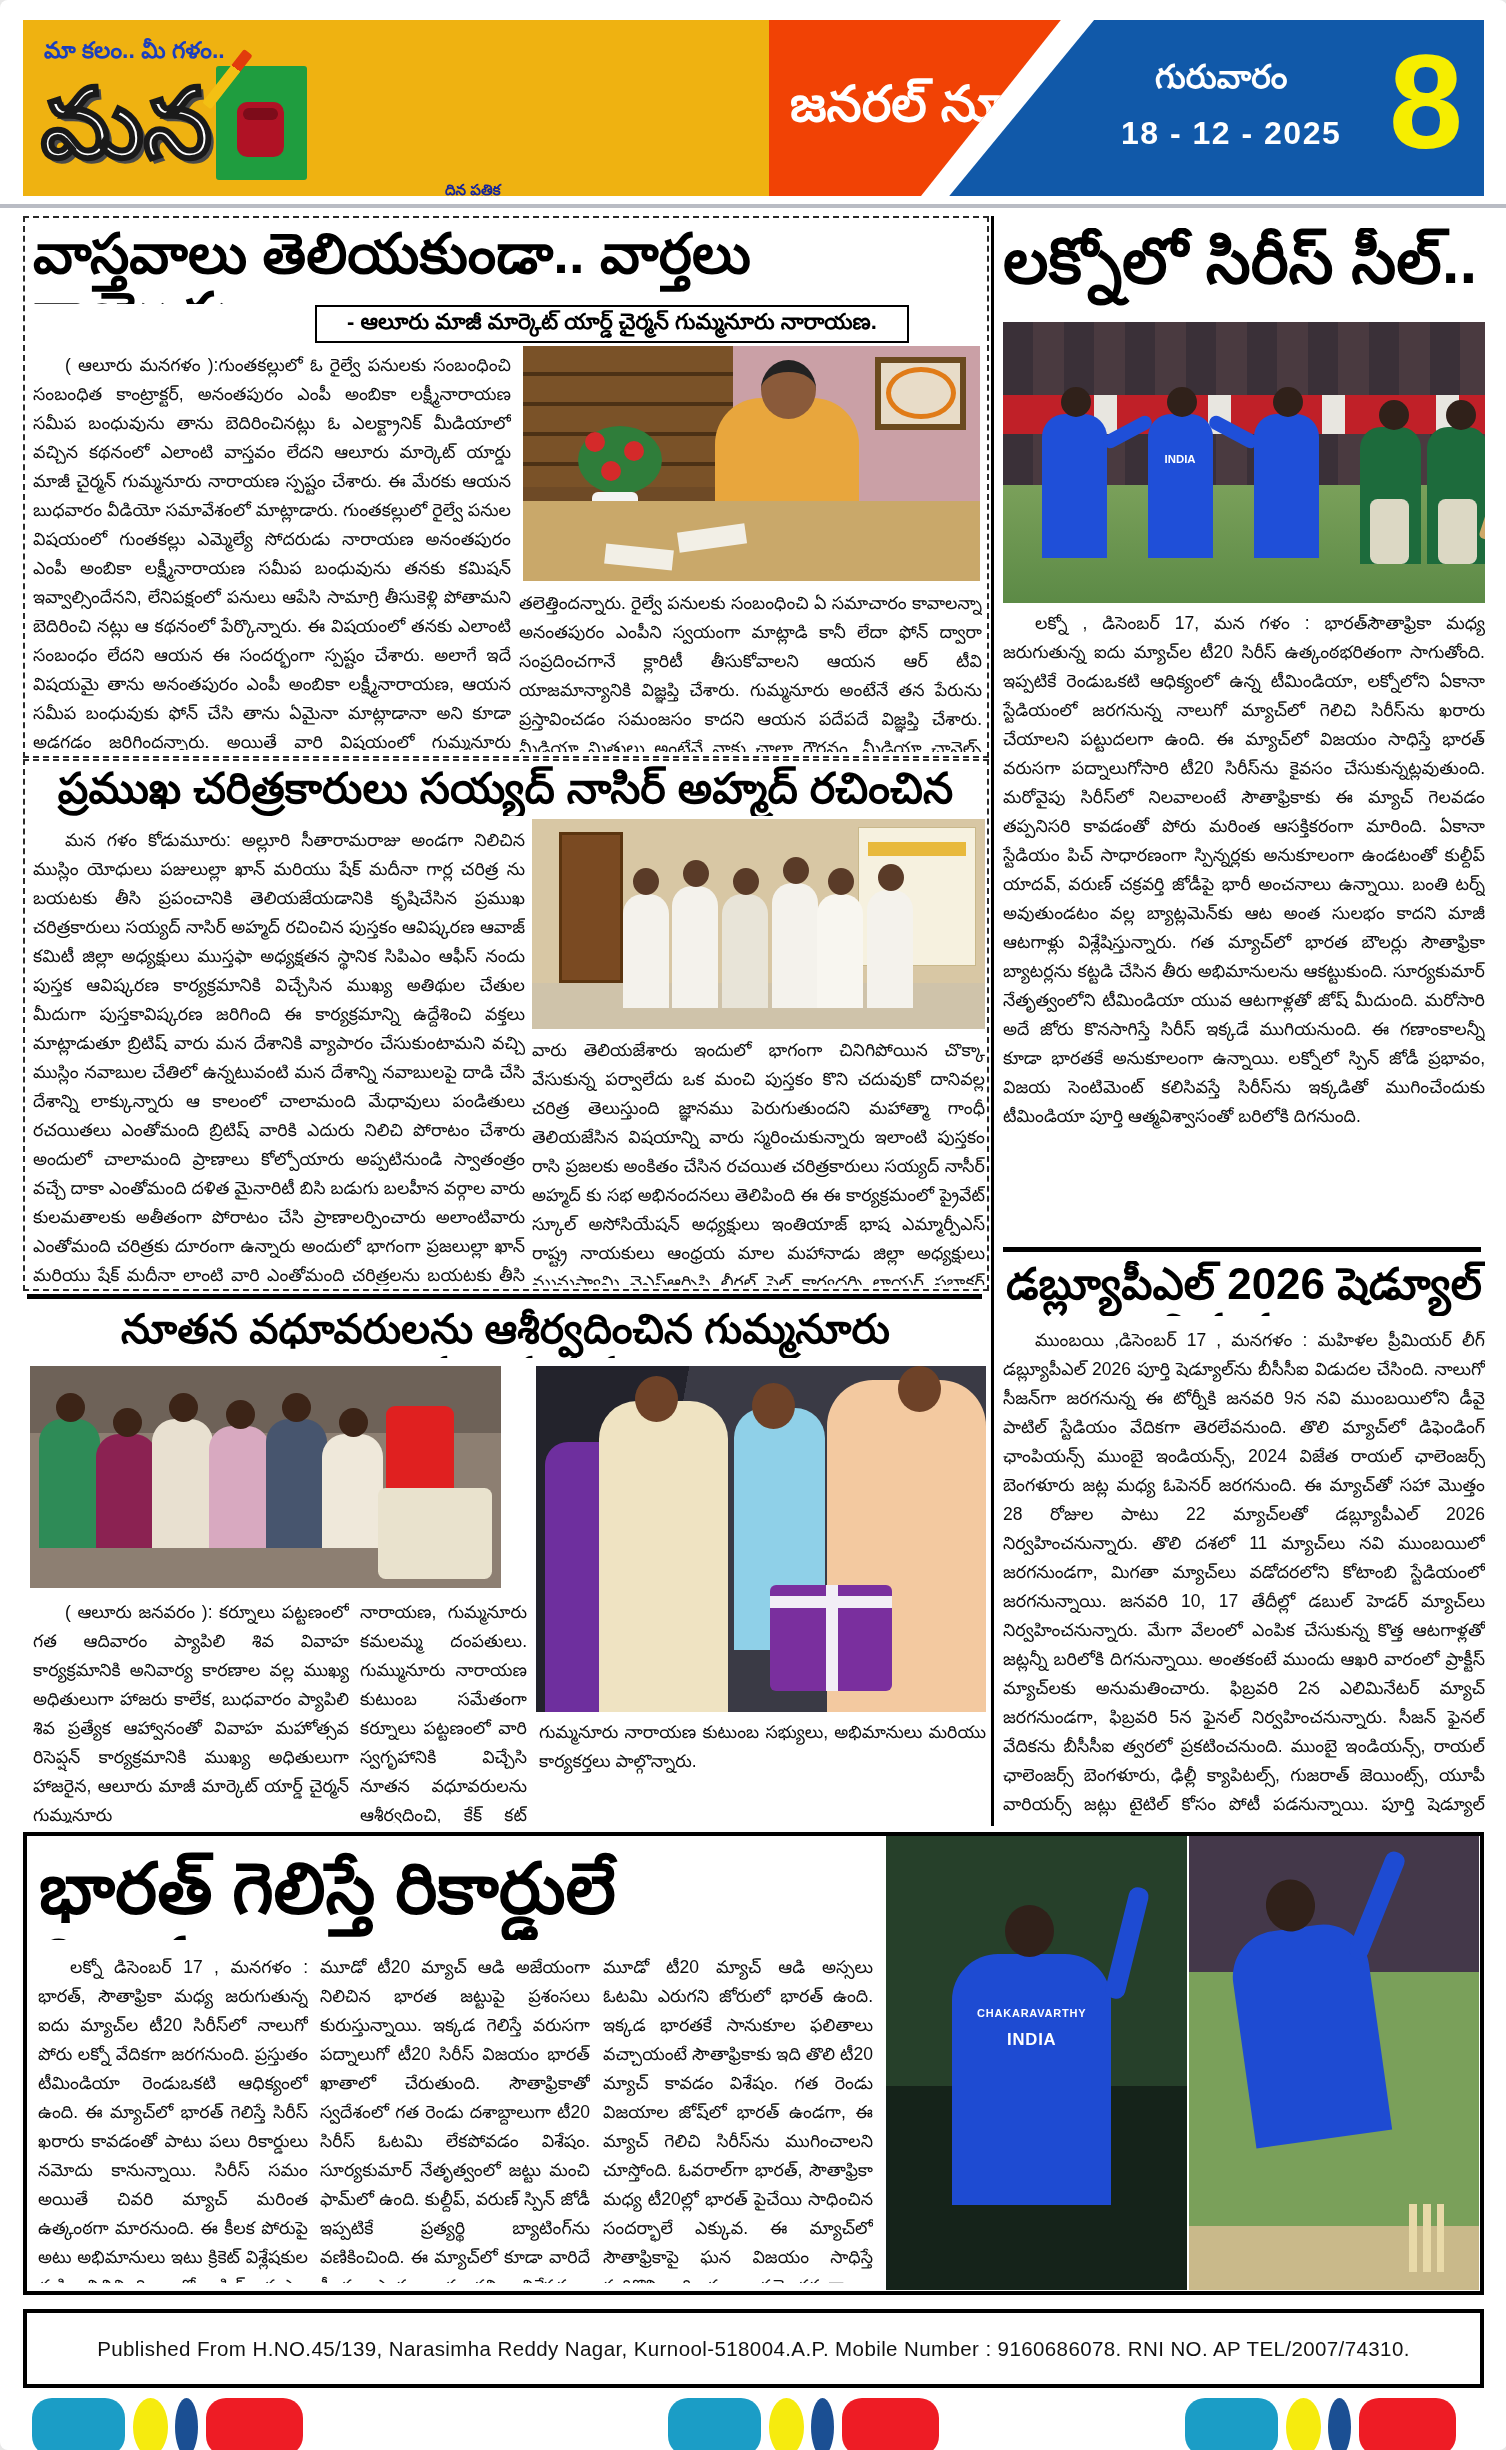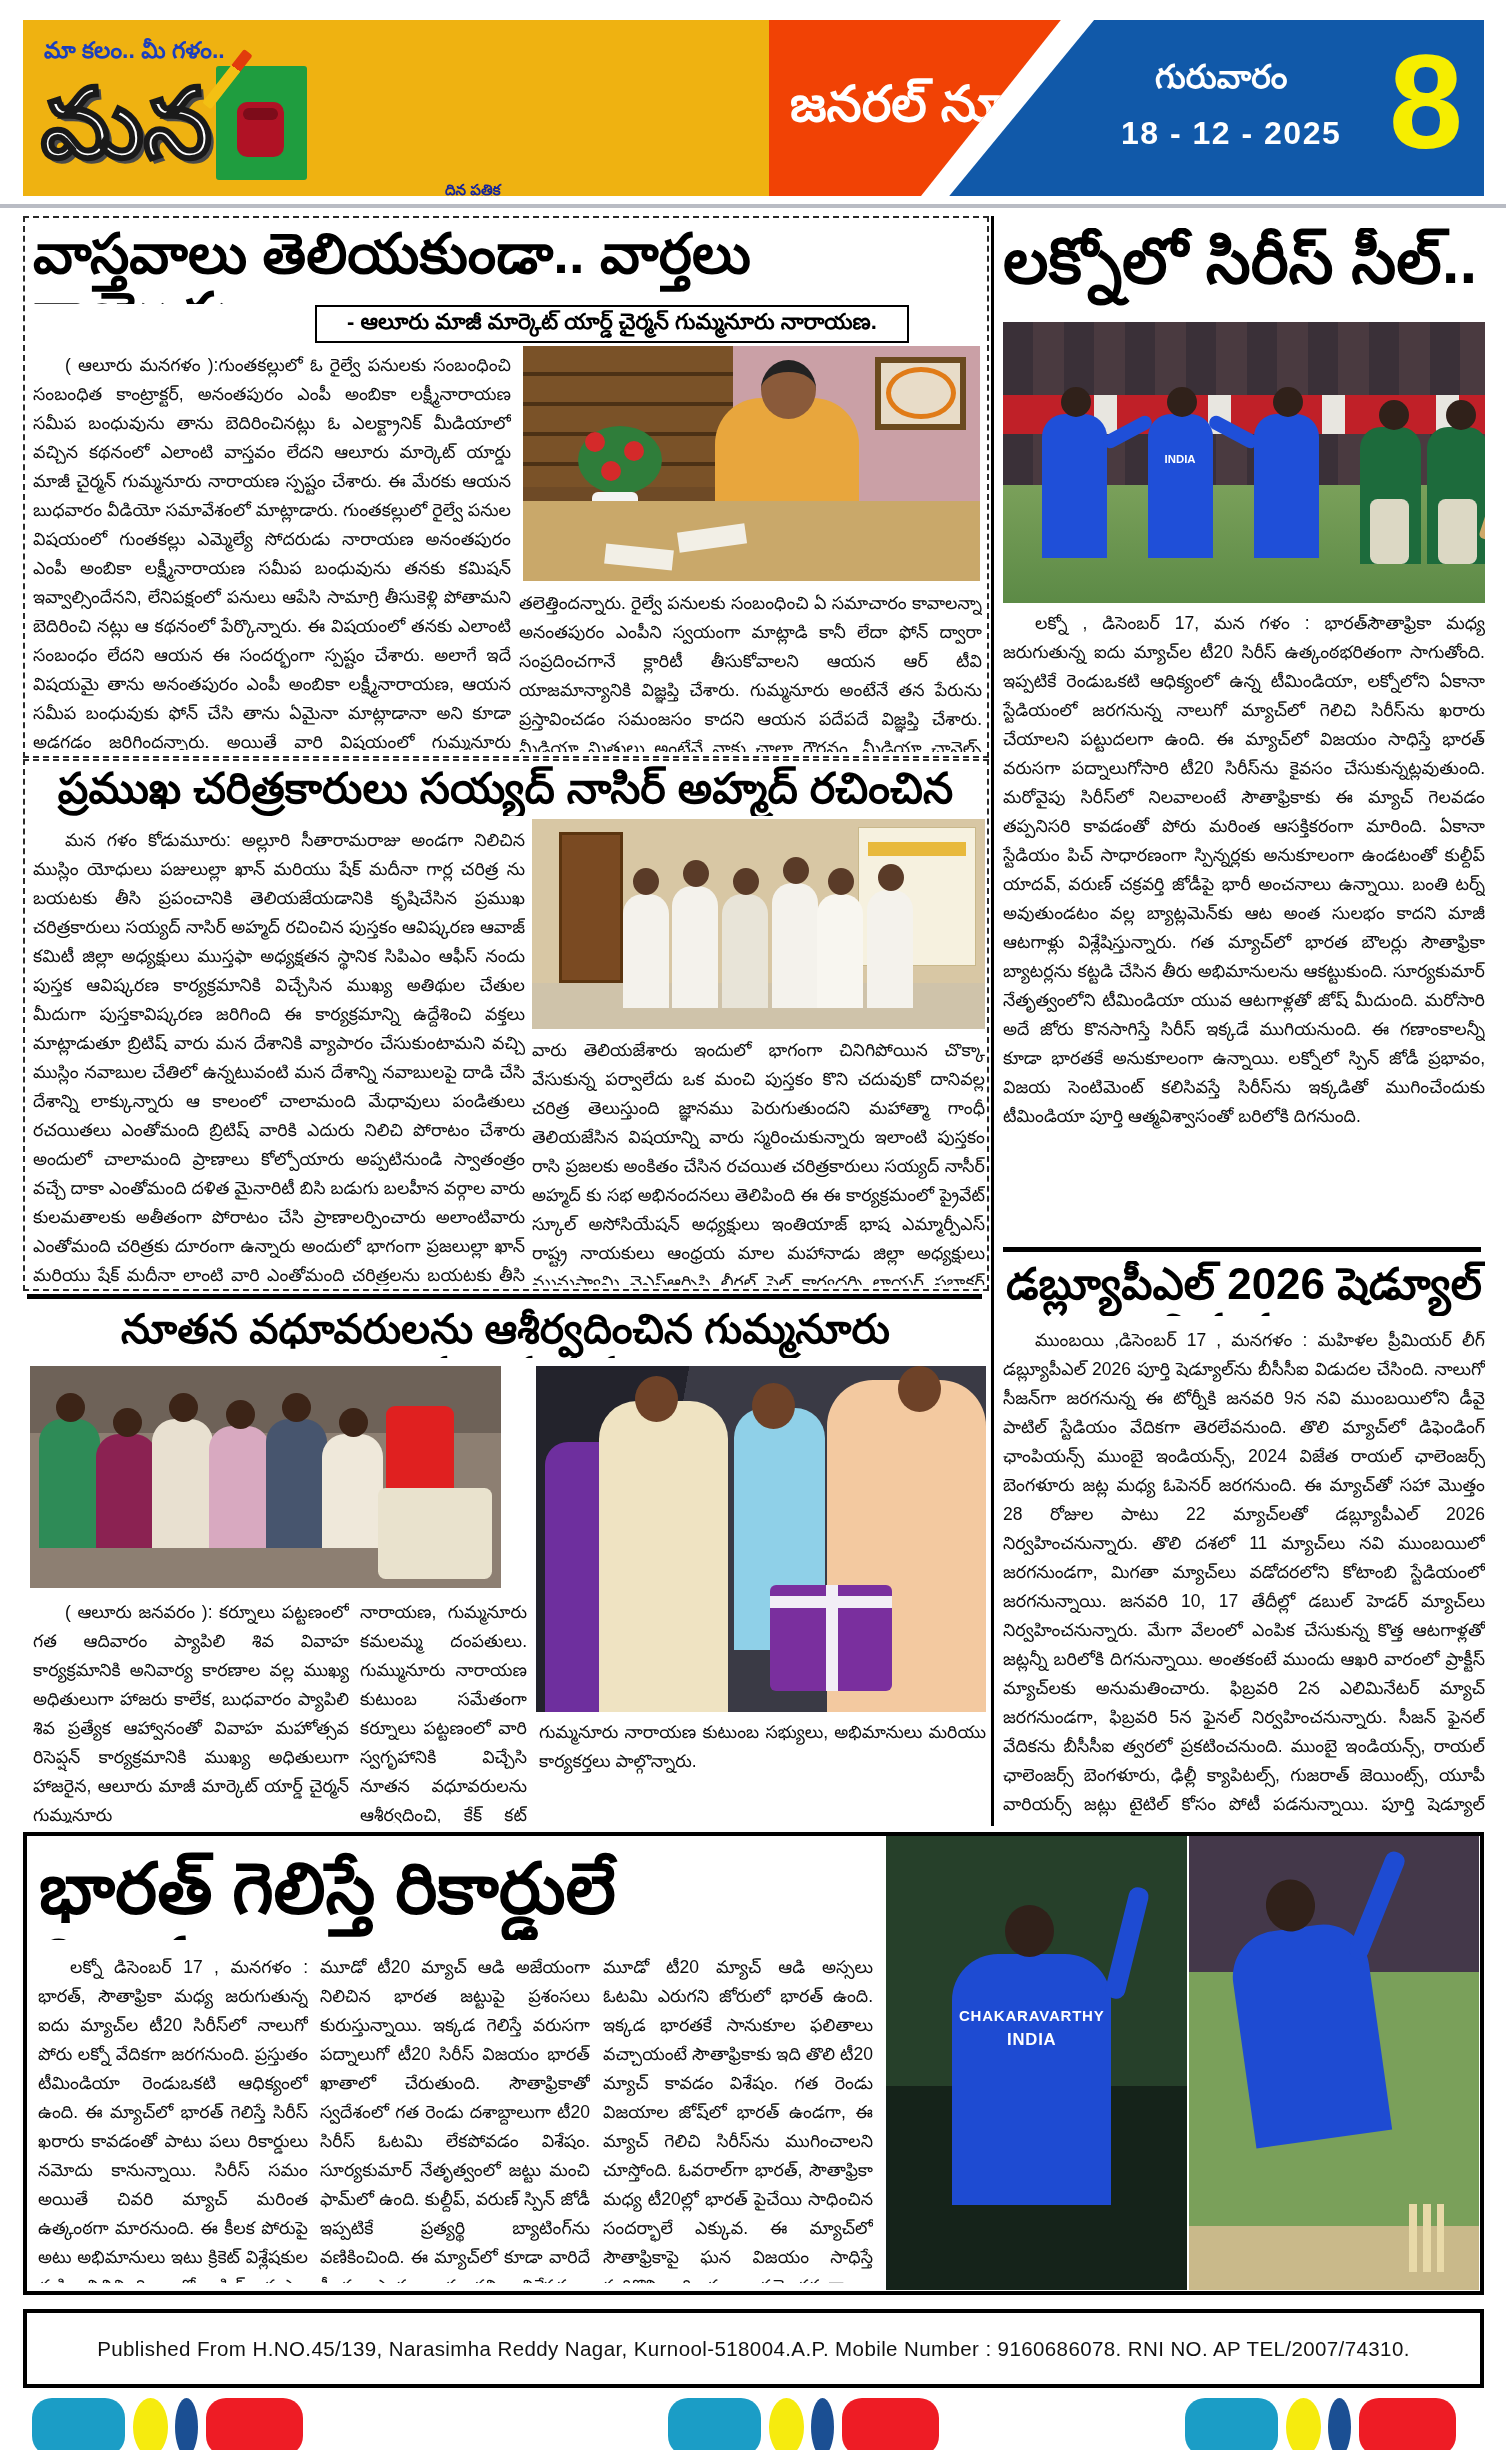--- a/index.html
+++ b/index.html
@@ -1,17 +1,17 @@
 <!DOCTYPE html>
 <html style="font-size:12px"><head>
 <meta charset="utf-8">
 <style>
   * { margin:0; padding:0; box-sizing:border-box; }
   body { background:#e8e8e8; font-family:"Liberation Sans","DejaVu Sans",sans-serif; }
-  #page { position:relative; width:1507px; height:2450px; background:#ffffff; margin:0 auto; overflow:hidden; }
+  #page { position:relative; width:1507px; height:2450px; background:#ffffff; margin:0 auto; overflow:hidden;border-radius:8px; }
 
   
   .mast-yellow { position:absolute; left:23px; top:20px; width:746px; height:176px; background:#EFB211; overflow:hidden; }
   .tagline { position:absolute; left:21px; top:16.7px; font-size:23px; font-weight:700; color:#1b3fbf; }
   .logo-row { position:absolute; left:18px; top:46px; display:flex; align-items:center; }
   .logo-word { font-size:97px; font-weight:800; color:#fff; -webkit-text-stroke:3px #1a1a1a; text-shadow:3.8px 3.8px 0 #4a4a4a; line-height:1; }
   .logo-green { width:91px; height:114px; background:#1f9d3f; margin:0 4.6px; position:relative; border-radius:3px; }
   .fist { position:absolute; left:21px; top:36px; width:47px; height:55px; background:#b01225; border-radius:10.6px; }
   .fist:after { content:""; position:absolute; left:6px; top:6px; width:35px; height:12px; background:#7d0c1a; border-radius:6px; }
   .pencil { position:absolute; left:6px; top:-21px; width:10.6px; height:68px; background:linear-gradient(#e23b0c 0 30%, #f3c013 30% 100%); transform:rotate(38deg); border-radius:2.3px; }
@@ -282,21 +282,21 @@
 
   <div class="body-text indent" style="left:38px; top:1953px; width:270px; height:330px;">లక్నో డిసెంబర్ 17 , మనగళం : భారత్, సౌతాఫ్రికా మధ్య జరుగుతున్న ఐదు మ్యాచ్‌ల టీ20 సిరీస్‌లో నాలుగో పోరు లక్నో వేదికగా జరగనుంది. ప్రస్తుతం టీమిండియా రెండుఒకటి ఆధిక్యంలో ఉంది. ఈ మ్యాచ్‌లో భారత్ గెలిస్తే సిరీస్ ఖరారు కావడంతో పాటు పలు రికార్డులు నమోదు కానున్నాయి. సిరీస్ సమం అయితే చివరి మ్యాచ్ మరింత ఉత్కంఠగా మారనుంది. ఈ కీలక పోరుపై అటు అభిమానులు ఇటు క్రికెట్ విశ్లేషకుల దృష్టి నిలిచింది. లక్నో పిచ్ దృష్ట్యా స్పిన్నర్లకు అనుకూలమని టీమిండియా తన బౌలింగ్ దళాన్ని సిద్ధం చేసింది. ఈ జోరులో భారత్ మరో విజయం అందుకుంటే వరుస విజయాల రికార్డు ఖాతాలో చేరుతుంది. పూర్తి టీ20 మ్యాచ్‌ల్లో భారత్ ఏకానా వేదికపై ఇప్పటి వరకు ఓటమి పాలవలేదని గణాంకాలు చెబుతున్నాయి.</div>
   <div class="body-text" style="left:320px; top:1953px; width:270px; height:330px;">మూడో టీ20 మ్యాచ్ ఆడి అజేయంగా నిలిచిన భారత జట్టుపై ప్రశంసలు కురుస్తున్నాయి. ఇక్కడ గెలిస్తే వరుసగా పద్నాలుగో టీ20 సిరీస్ విజయం భారత్ ఖాతాలో చేరుతుంది. సౌతాఫ్రికాతో స్వదేశంలో గత రెండు దశాబ్దాలుగా టీ20 సిరీస్ ఓటమి లేకపోవడం విశేషం. సూర్యకుమార్ నేతృత్వంలో జట్టు మంచి ఫామ్‌లో ఉంది. కుల్దీప్, వరుణ్ స్పిన్ జోడీ ఇప్పటికే ప్రత్యర్థి బ్యాటింగ్‌ను వణికించింది. ఈ మ్యాచ్‌లో కూడా వారిదే కీలక పాత్ర కానుందని విశ్లేషకులు అంచనా వేస్తున్నారు. బౌలింగ్, బ్యాటింగ్ రెండు విభాగాల్లో టీమిండియా పూర్తి సమతుల్యతతో బరిలోకి దిగనుంది.</div>
   <div class="body-text" style="left:603px; top:1953px; width:270px; height:330px;">మూడో టీ20 మ్యాచ్ ఆడి అస్సలు ఓటమి ఎరుగని జోరులో భారత్ ఉంది. ఇక్కడ భారతకే సానుకూల ఫలితాలు వచ్చాయంటే సౌతాఫ్రికాకు ఇది తొలి టీ20 మ్యాచ్ కావడం విశేషం. గత రెండు విజయాల జోష్‌లో భారత్ ఉండగా, ఈ మ్యాచ్ గెలిచి సిరీస్‌ను ముగించాలని చూస్తోంది. ఓవరాల్‌గా భారత్, సౌతాఫ్రికా మధ్య టీ20ల్లో భారత్ పైచేయి సాధించిన సందర్భాలే ఎక్కువ. ఈ మ్యాచ్‌లో సౌతాఫ్రికాపై ఘన విజయం సాధిస్తే మరికొన్ని రికార్డులు నమోదవుతాయి. లక్నో సెంటిమెంట్, స్పిన్ జోడీ ప్రభావం కలిసి వస్తే రికార్డుల మోత మోగనుంది.</div>
 
   <div class="photo" style="left:886px; top:1836px; width:301px; height:454px;">
     <div class="ph p5-bg1"></div>
     <div class="ph p5-torso">
       <span class="p5-head"></span>
       <span class="p5-arm-up"></span>
-      <span class="p5-text" style="font-size:15px;">CHAKARAVARTHY</span>
+      <span class="p5-text" style="font-size:11px;">CHAKARAVARTHY</span>
       <span class="p5-text" style="top:76px;">INDIA</span>
     </div>
   </div>
 
   <div class="photo" style="left:1189px; top:1836px; width:290px; height:454px;">
     <div class="ph p5-bg2"></div>
     <div class="ph p5-torso" style="left:18%; top:20%; width:137px; height:213px; transform:rotate(-8deg);">
       <span class="p5-head" style="left:43px;"></span>
       <span class="p5-arm-up" style="transform:rotate(30deg);"></span>
     </div>

